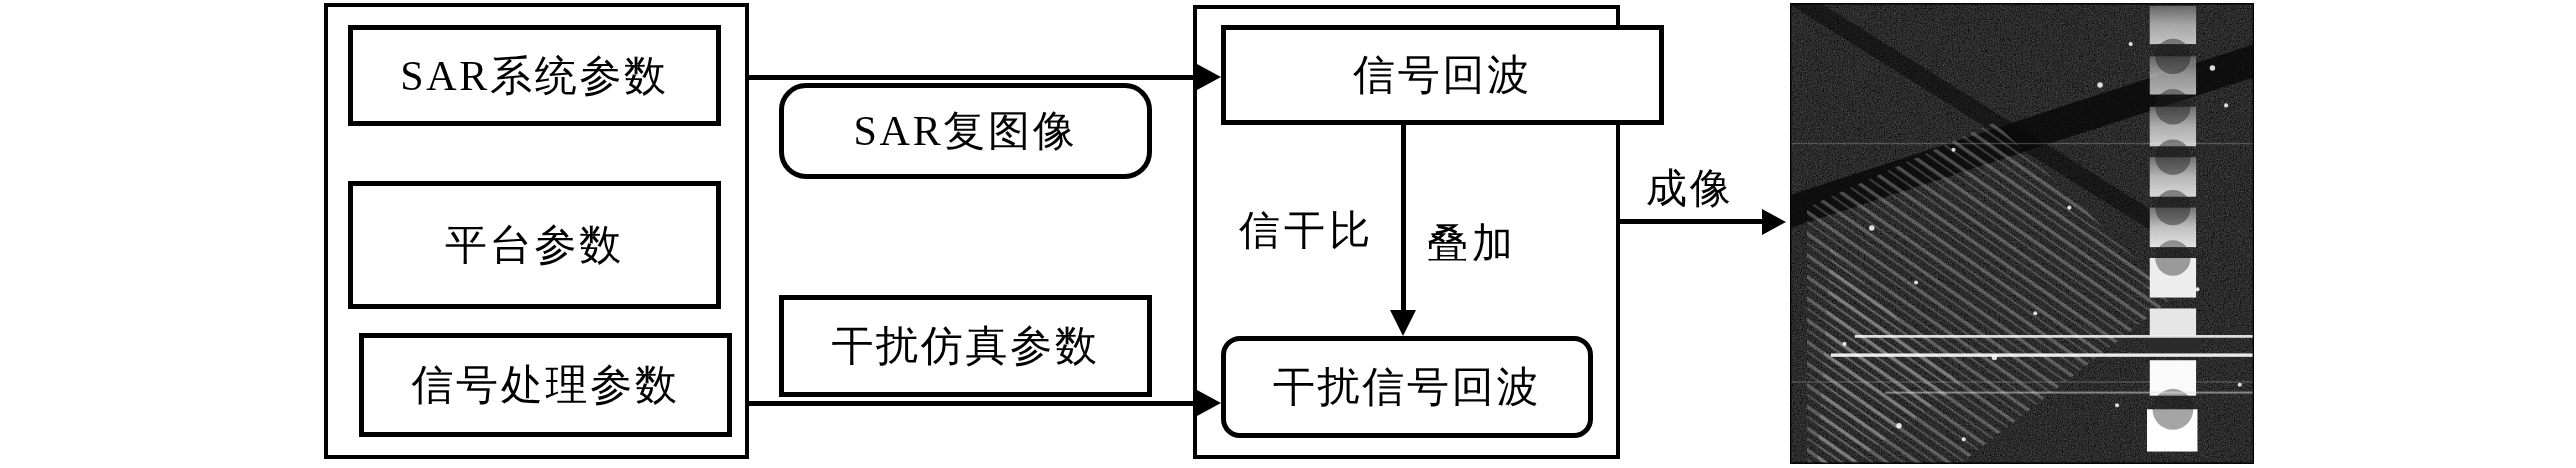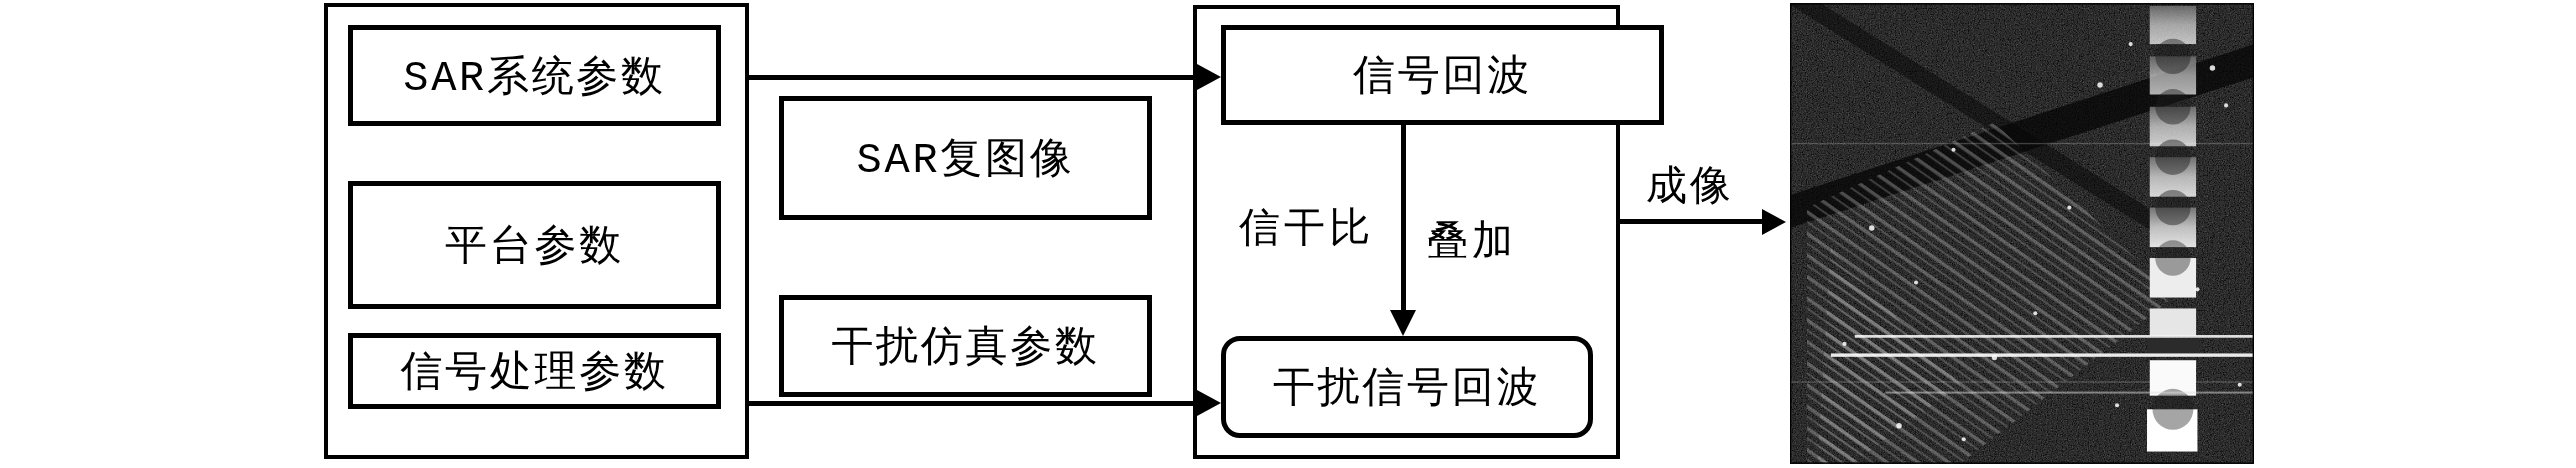--- a/index.html
+++ b/index.html
@@ -1,21 +1,21 @@
 <!DOCTYPE html>
 <html style="font-size:11px"><head>
 <meta charset="utf-8">
 <style>
   html, body { margin: 0; padding: 0; background: #ffffff; }
   .canvas {
     position: relative;
     width: 2576px;
     height: 468px;
     background: #ffffff;
-    font-family: Liberation Mono, monospace;
+    font-family: Liberation Serif, serif;
     color: #000;
     overflow: hidden;
   }
   .container {
     position: absolute;
     border: 4.8px solid #000;
     box-sizing: border-box;
     background: transparent;
   }
   .node {
@@ -66,31 +66,31 @@
   <div class="container" style="left:324px; top:3.4px; width:425px; height:456px;"></div>
 
   <div class="node" style="left:348px; top:25px; width:373px; height:101px;">
     <span>SAR系统参数</span>
   </div>
 
   <div class="node" style="left:348px; top:181px; width:373px; height:128px;">
     <span>平台参数</span>
   </div>
 
-  <div class="node" style="left:348px; top:333px; width:373px; height:76px;">
+  <div class="node" style="left:359px; top:333px; width:373px; height:104px;">
     <span>信号处理参数</span>
   </div>
 
   <div class="hline" style="left:749px; top:75px; width:448px;"></div>
   <div class="arrowhead-right" style="left:1197px; top:64px;"></div>
 
   <div class="hline" style="left:749px; top:401px; width:448px;"></div>
   <div class="arrowhead-right" style="left:1197px; top:390px;"></div>
 
-  <div class="node" style="left:779px; top:96px; width:373px; height:124px;">
+  <div class="node" style="left:779px; top:83px; width:373px; height:96px;border-radius:27px;">
     <span>SAR复图像</span>
   </div>
 
   <div class="node" style="left:779px; top:295px; width:373px; height:102px;">
     <span>干扰仿真参数</span>
   </div>
 
   <div class="container" style="left:1193px; top:4.8px; width:427px; height:454px;"></div>
 
   <div class="node" style="left:1221px; top:25px; width:443px; height:100px;">

